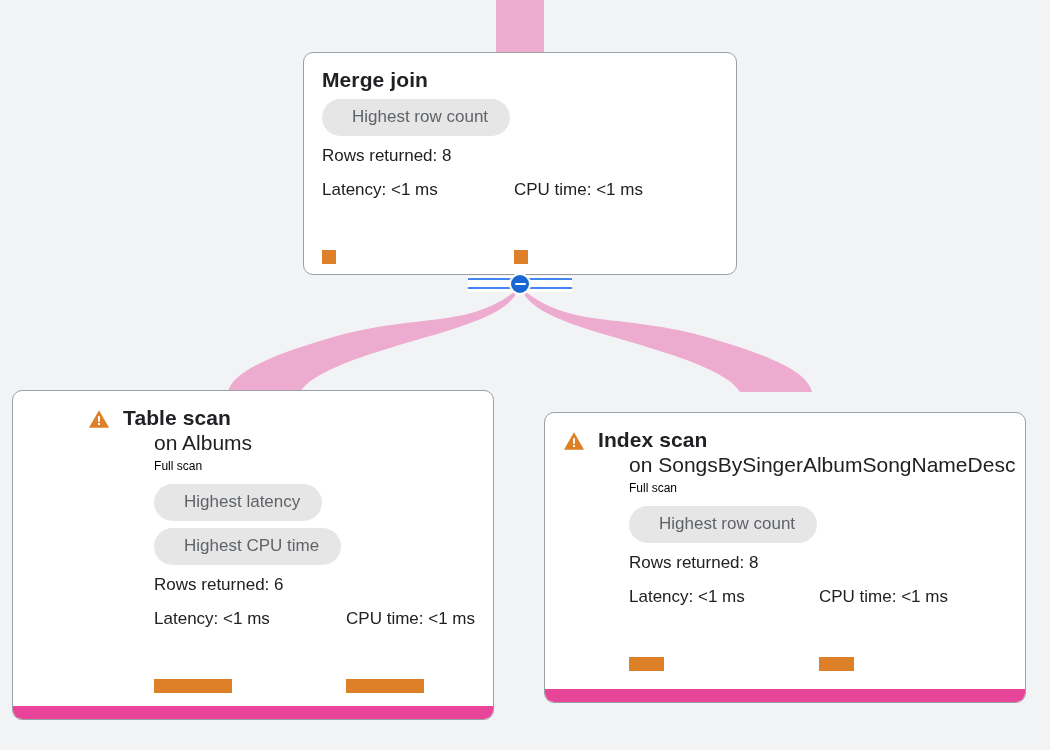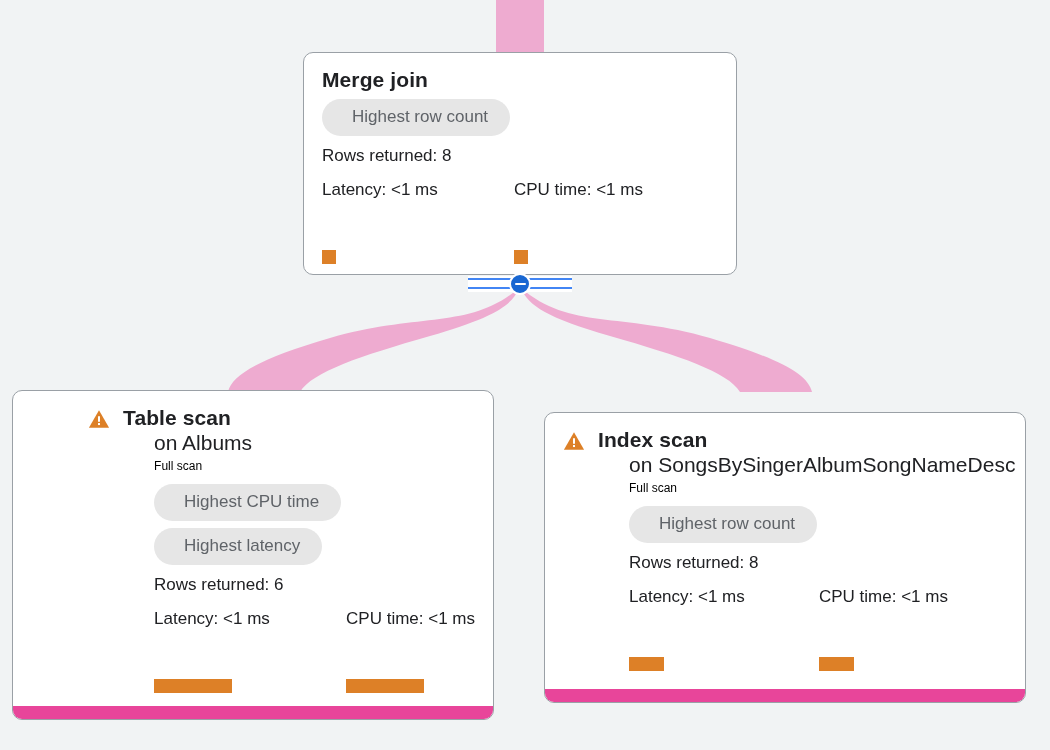--- a/index.html
+++ b/index.html
@@ -240,22 +240,22 @@
           <path d="M12 2.5 L23 21.5 L1 21.5 Z" fill="#dd8027"></path>
           <rect x="10.9" y="9" width="2.2" height="6" fill="#ffffff"></rect>
           <rect x="10.9" y="16.4" width="2.2" height="2.2" fill="#ffffff"></rect>
         </svg>
         <div class="node-title">Table scan</div>
       </div>
       <div class="node-sub-wrap" style="padding-left:66px;">
         <div class="node-subtitle">on Albums</div>
         <div class="node-scantype">Full scan</div>
         <div class="chips">
+          <div class="chip">Highest latency</div>
           <div class="chip">Highest CPU time</div>
-          <div class="chip">Highest latency</div>
         </div>
         <div class="rows-returned">Rows returned: 6</div>
         <div class="metrics">
           <div class="metric" style="width:192px;">
             <div class="metric-label">Latency: &lt;1 ms</div>
             <div class="metric-bar" style="width:78px;"></div>
           </div>
           <div class="metric">
             <div class="metric-label">CPU time: &lt;1 ms</div>
             <div class="metric-bar" style="width:78px;"></div>

